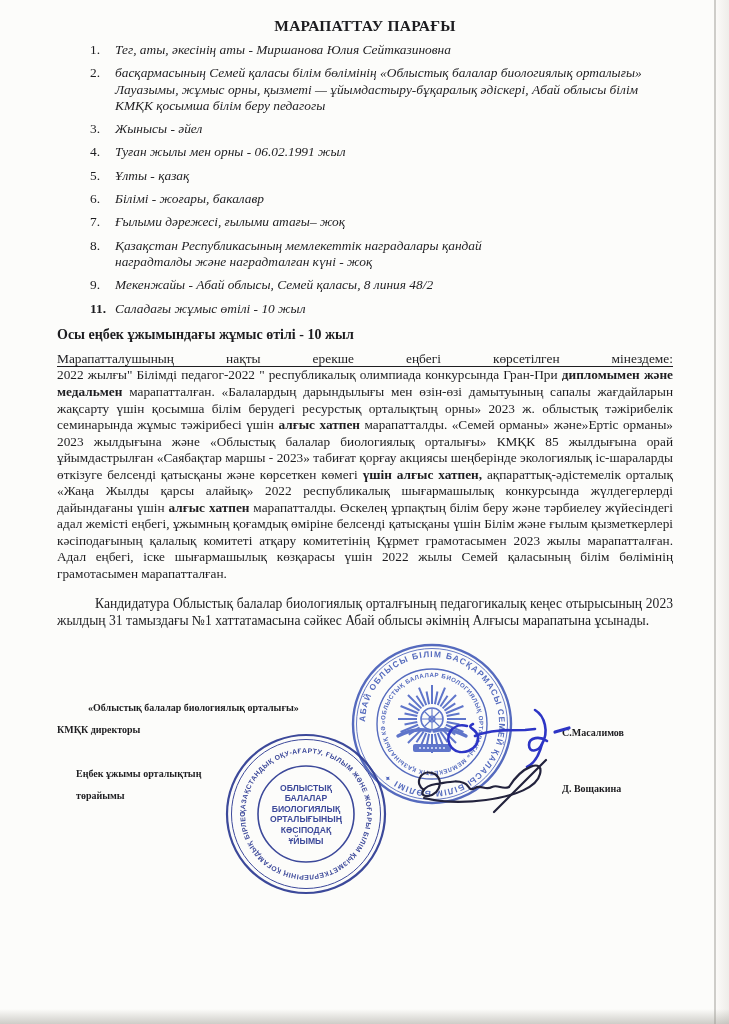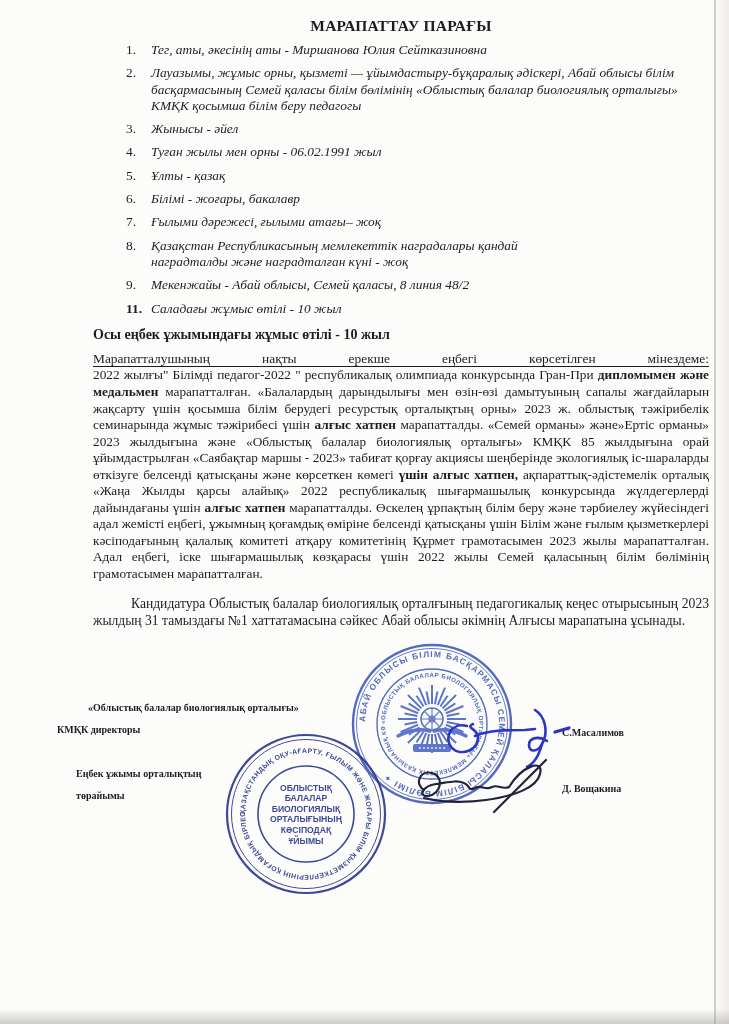--- a/index.html
+++ b/index.html
@@ -1,21 +1,21 @@
 <!DOCTYPE html>
 <html><head>
 <meta charset="utf-8">
 <style>
   html,body{margin:0;padding:0;background:#e8e8e6;}
   .page{
     position:relative;width:729px;height:1024px;margin:0 auto;
     background:#fcfcfa;overflow:hidden;
     font-family:"Liberation Serif","DejaVu Serif",serif;color:#1d1d20;
   }
-  .content{position:absolute;left:57px;top:0;width:616px;margin-left:36px;}
+  .content{position:absolute;left:57px;top:0;width:616px;}
   .doc-title{margin-top:17px;text-align:center;font-weight:bold;font-size:15.5px;letter-spacing:.2px;}
   .list{margin-top:6px;padding-left:33px;}
   .item{display:flex;margin-top:7px;font-size:13.4px;line-height:16.3px;}
   .item .num{flex:0 0 25px;}
   .item .txt{flex:1;font-style:italic;}
   .item .num.bold{font-weight:bold;}
   .summary-line{margin-top:10px;font-weight:bold;font-size:14px;}
   .char-heading{
     margin-top:8px;font-size:13.4px;line-height:16.55px;
     text-align:justify;text-align-last:justify;
@@ -48,22 +48,22 @@
     <div class="doc-title">МАРАПАТТАУ ПАРАҒЫ</div>
 
     <div class="list">
         <div class="item">
           <span class="num">1.</span>
           <span class="txt">Тег, аты, әкесінің аты  - Миршанова Юлия Сейтказиновна</span>
         </div>
         <div class="item">
           <span class="num">2.</span>
           <span class="txt">
+            <div>басқармасының Семей қаласы білім бөлімінің «Облыстық балалар биологиялық орталығы»</div>
             <div>Лауазымы, жұмыс орны, қызметі — ұйымдастыру-бұқаралық әдіскері, Абай облысы білім</div>
-            <div>басқармасының Семей қаласы білім бөлімінің «Облыстық балалар биологиялық орталығы»</div>
             <div>КМҚК қосымша білім беру педагогы</div>
           </span>
         </div>
         <div class="item">
           <span class="num">3.</span>
           <span class="txt">Жынысы -   әйел</span>
         </div>
         <div class="item">
           <span class="num">4.</span>
           <span class="txt">Туған жылы мен орны  -  06.02.1991 жыл</span>

